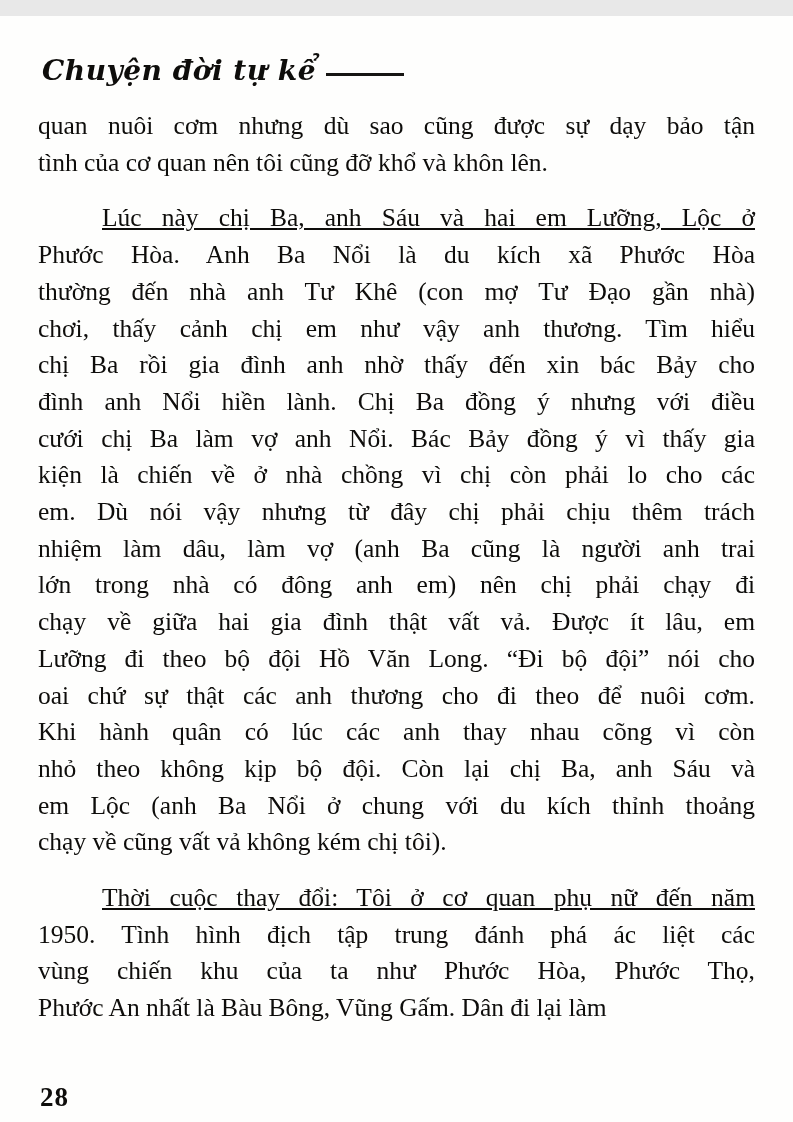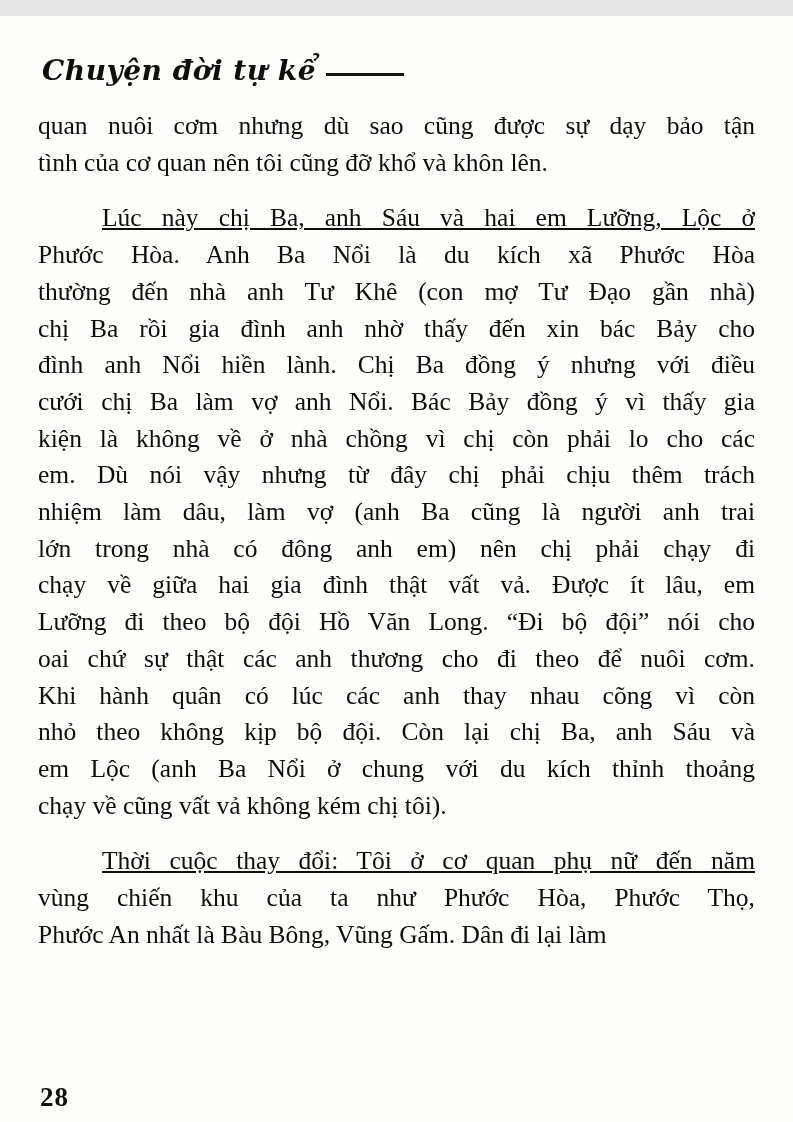--- a/index.html
+++ b/index.html
@@ -82,36 +82,38 @@
 
   <div class="body-text">
       <div class="paragraph">
         <div class="text-line">quan nuôi cơm nhưng dù sao cũng được sự dạy bảo tận</div>
         <div class="text-line last-line">tình của cơ quan nên tôi cũng đỡ khổ và khôn lên.</div>
       </div>
       <div class="paragraph indented">
         <div class="text-line">Lúc này chị Ba, anh Sáu và hai em Lưỡng, Lộc ở</div>
         <div class="text-line">Phước Hòa. Anh Ba Nổi là du kích xã Phước Hòa</div>
         <div class="text-line">thường đến nhà anh Tư Khê (con mợ Tư Đạo gần nhà)</div>
+        <div class="text-line">chơi, thấy cảnh chị em như vậy anh thương. Tìm hiểu</div>
         <div class="text-line">chị Ba rồi gia đình anh nhờ thấy đến xin bác Bảy cho</div>
         <div class="text-line">đình anh Nổi hiền lành. Chị Ba đồng ý nhưng với điều</div>
         <div class="text-line">cưới chị Ba làm vợ anh Nổi. Bác Bảy đồng ý vì thấy gia</div>
-        <div class="text-line">kiện là không về ở nhà chồng vì chị còn phải lo cho các</div>
+        <div class="text-line">kiện là chiến về ở nhà chồng vì chị còn phải lo cho các</div>
         <div class="text-line">em. Dù nói vậy nhưng từ đây chị phải chịu thêm trách</div>
         <div class="text-line">nhiệm làm dâu, làm vợ (anh Ba cũng là người anh trai</div>
         <div class="text-line">lớn trong nhà có đông anh em) nên chị phải chạy đi</div>
         <div class="text-line">chạy về giữa hai gia đình thật vất vả. Được ít lâu, em</div>
         <div class="text-line">Lưỡng đi theo bộ đội Hồ Văn Long. “Đi bộ đội” nói cho</div>
         <div class="text-line">oai chứ sự thật các anh thương cho đi theo để nuôi cơm.</div>
         <div class="text-line">Khi hành quân có lúc các anh thay nhau cõng vì còn</div>
         <div class="text-line">nhỏ theo không kịp bộ đội. Còn lại chị Ba, anh Sáu và</div>
         <div class="text-line">em Lộc (anh Ba Nổi ở chung với du kích thỉnh thoảng</div>
         <div class="text-line last-line">chạy về cũng vất vả không kém chị tôi).</div>
       </div>
       <div class="paragraph indented">
         <div class="text-line">Thời cuộc thay đổi: Tôi ở cơ quan phụ nữ đến năm</div>
+        <div class="text-line">1950. Tình hình địch tập trung đánh phá ác liệt các</div>
         <div class="text-line">vùng chiến khu của ta như Phước Hòa, Phước Thọ,</div>
         <div class="text-line last-line">Phước An nhất là Bàu Bông, Vũng Gấm. Dân đi lại làm</div>
       </div>
     </div>
 
   <div class="page-number">28</div>
 </div>
 
 </body></html>

